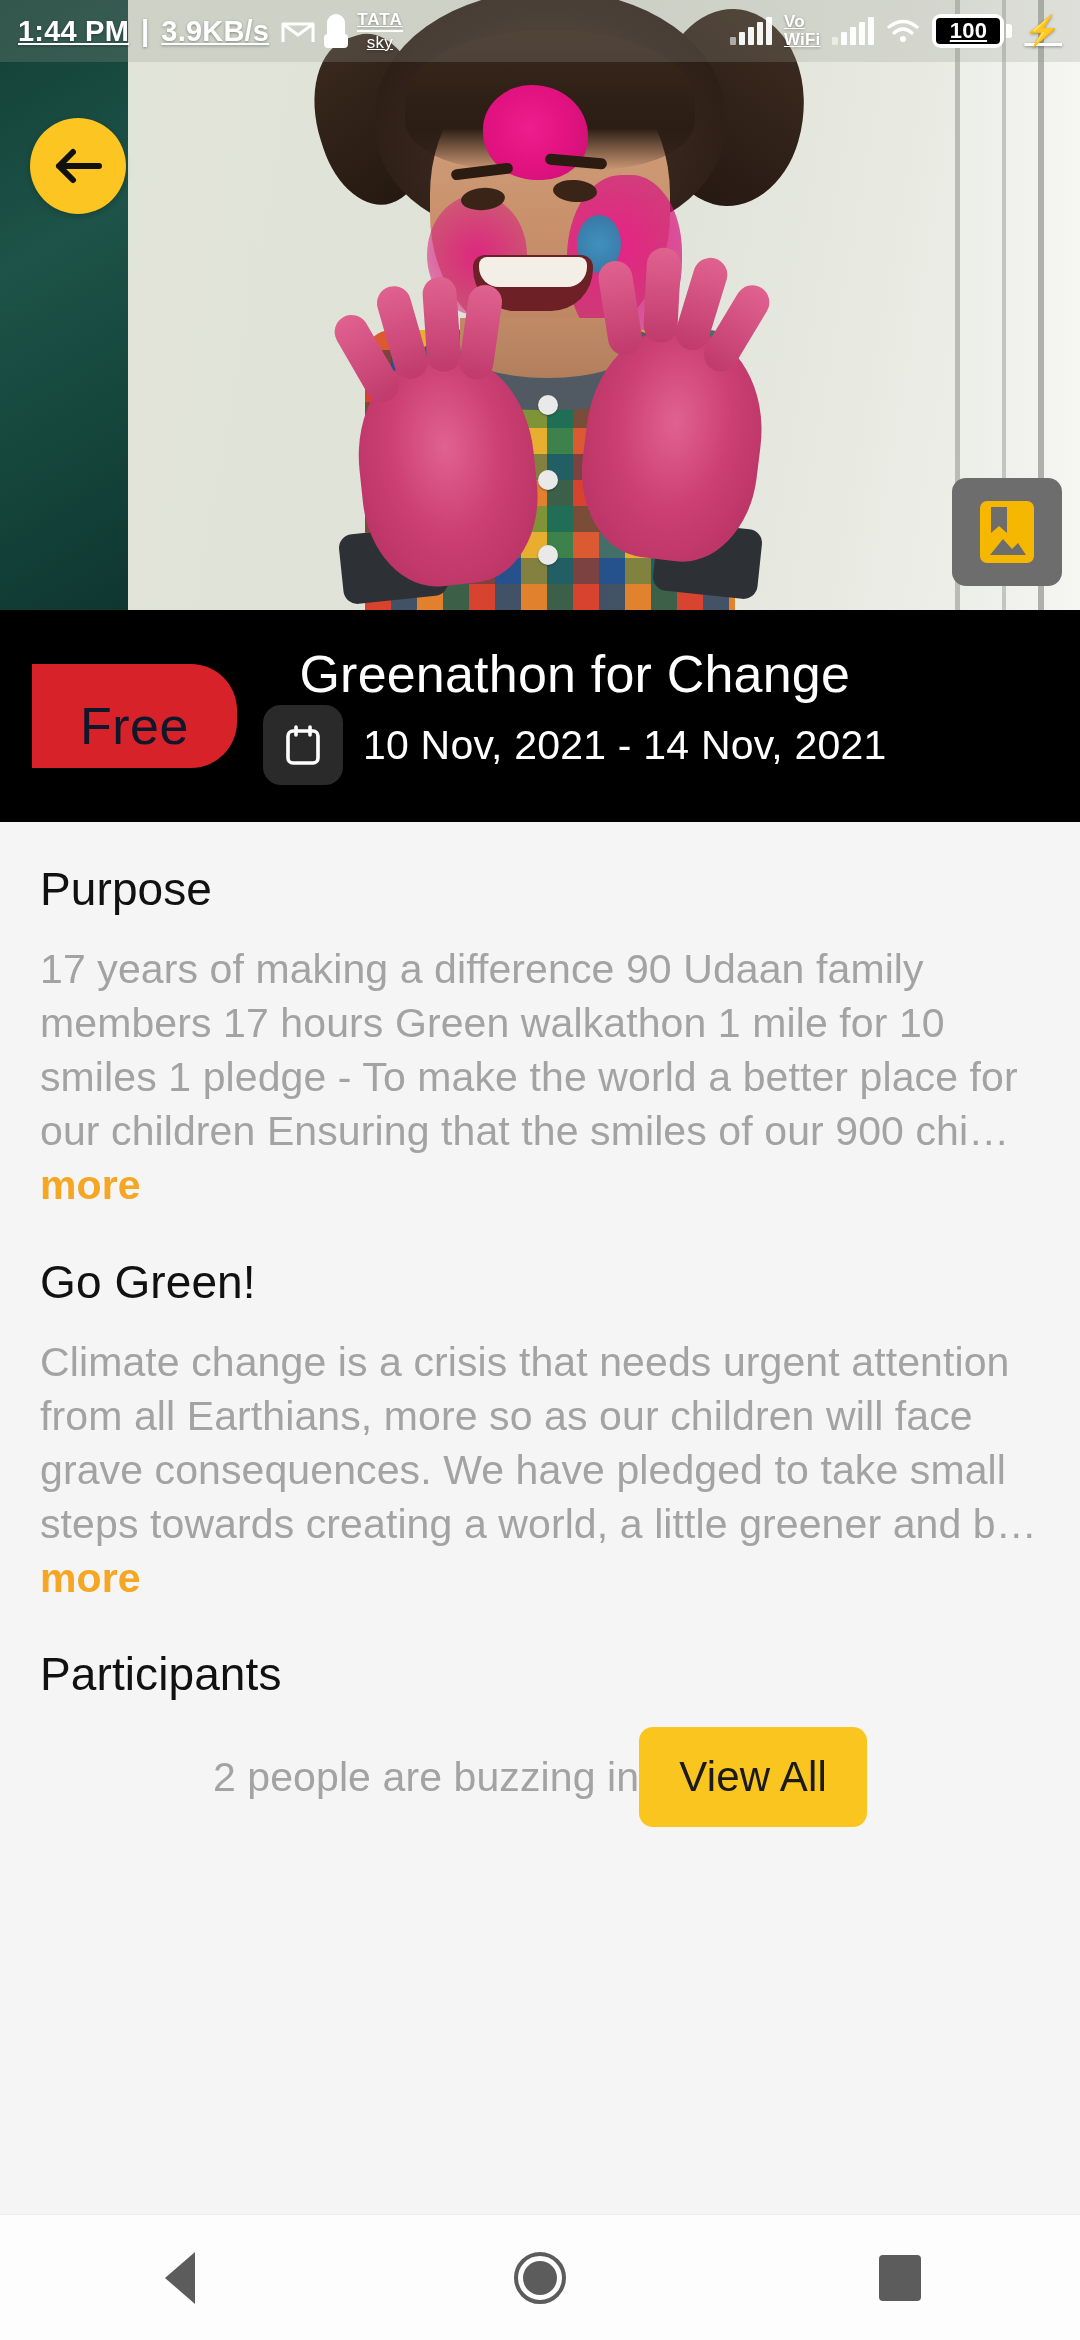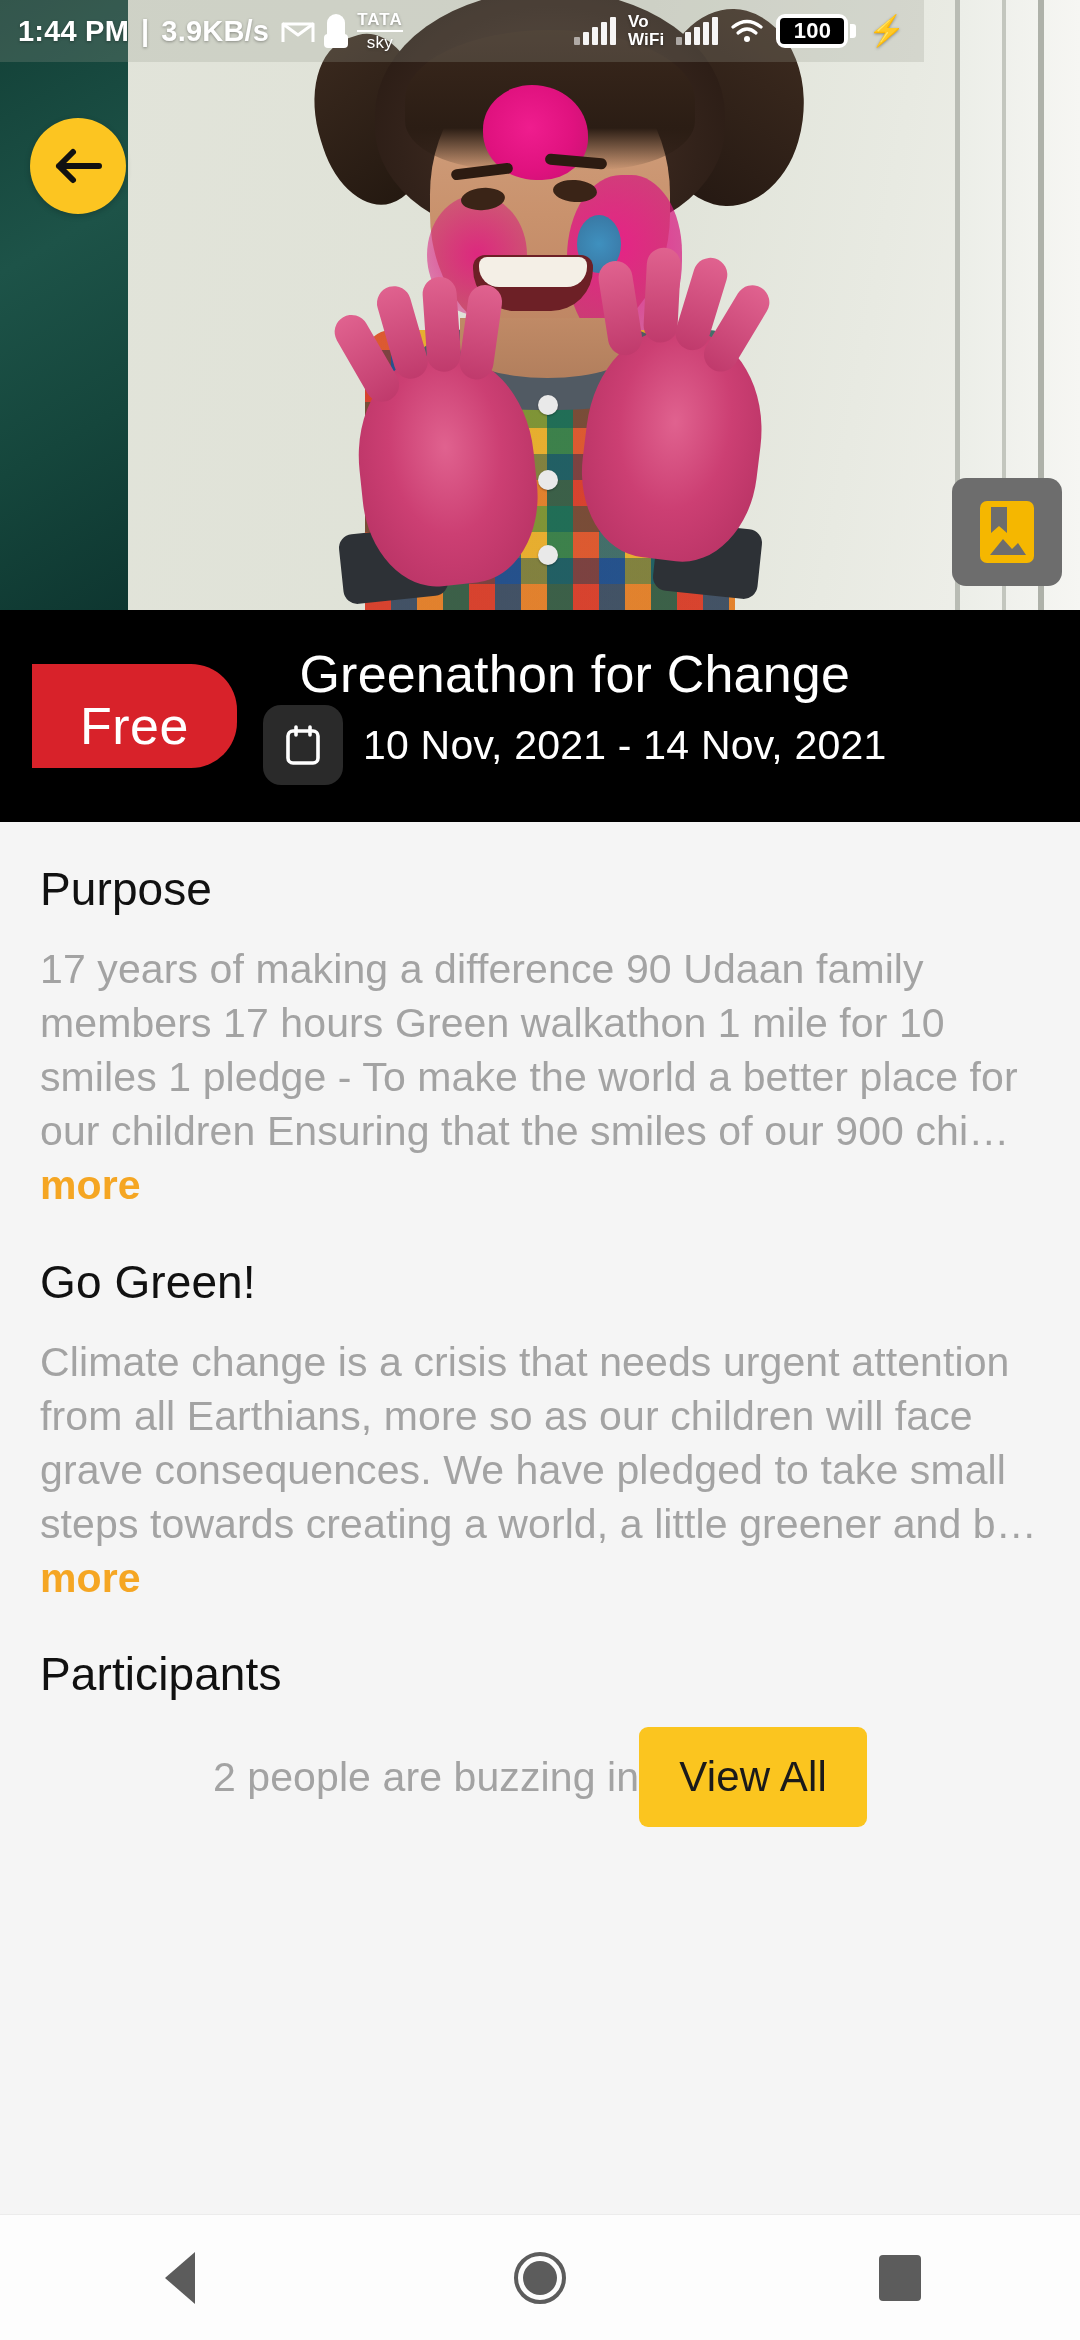--- a/index.html
+++ b/index.html
@@ -123,26 +123,27 @@
     background:linear-gradient(180deg,#e0628f,#c03a6c);
   }
   .sleeve {
     position:absolute; width:105px; height:70px; background:#2d3136; border-radius:14px;
   }
   .sleeve.l { left:86px; top:530px; transform:rotate(-6deg); }
   .sleeve.r { left:400px; top:525px; transform:rotate(6deg); }
 
   
   .statusbar {
-    position:absolute; top:0; left:0; width:924px; height:62px;
+    position:absolute; top:0; left:0; width:1080px; height:62px;
     display:flex; align-items:center; justify-content:space-between;
     padding:0 18px; color:#ffffff;
     background:rgba(150,155,145,0.25);
     font-size:29px; font-weight:700; letter-spacing:.2px;
     text-shadow:0 1px 3px rgba(0,0,0,.35);
+    text-decoration:underline;
   }
   .sb-left { display:flex; align-items:center; gap:12px; }
   .sb-right { display:flex; align-items:center; gap:12px; }
   .gmail-ic { width:34px; height:26px; position:relative; }
   .gmail-ic svg { display:block; }
   .keyhole { width:18px; height:34px; background:#fff; border-radius:9px 9px 4px 4px; position:relative; }
   .keyhole::after{content:"";position:absolute;left:-3px;bottom:0;width:24px;height:14px;background:#fff;border-radius:4px;}
   .tatasky { display:flex; flex-direction:column; align-items:center; line-height:1; }
   .tatasky .t1 { font-size:17px; font-weight:800; letter-spacing:1px; border-bottom:2px solid #fff; padding-bottom:2px; }
   .tatasky .t2 { font-size:17px; font-weight:500; margin-top:2px; }
@@ -189,21 +190,21 @@
   .titlebar {
     position:absolute; top:610px; left:0; width:1080px; height:212px;
     background:#000000; display:flex; align-items:center;
   }
   .free-badge {
     width:205px; height:104px; background:#d8222a;
     border-radius:0 46px 46px 0;
     display:flex; align-items:center; justify-content:center;
     margin-left:32px; margin-right:26px;
   }
-  .free-badge span { color:#ffffff; font-size:52px; font-weight:400; letter-spacing:.5px;margin-top:20px; }
+  .free-badge span { color:#0f172a; font-size:52px; font-weight:400; letter-spacing:.5px;margin-top:20px; }
   .title-col { display:flex; flex-direction:column; gap:4px;align-items:center; }
   .event-title { color:#ffffff; font-size:52px; font-weight:400; letter-spacing:.2px; line-height:1.05; }
   .date-row { display:flex; align-items:center; gap:20px; }
   .cal-chip {
     width:80px; height:80px; background:#2a2a2a; border-radius:18px;
     display:flex; align-items:center; justify-content:center;
   }
   .event-dates { color:#ffffff; font-size:41px; font-weight:400; letter-spacing:.2px; }
 
   
@@ -221,21 +222,21 @@
   }
   .more-link { color:#f5a623; font-weight:700; cursor:pointer; }
   .sec { margin-bottom:42px; }
   .sec.tight { margin-bottom:36px; }
   .participants-row {
     display:flex; align-items:center; justify-content:center;
     margin-top:4px;
   }
   .view-all {
     background:#fbc51f; color:#1a1a1a; font-size:42px; font-weight:400;
-    border:none; border-radius:9px; padding:26px 40px; cursor:pointer;
+    border:none; border-radius:14px; padding:26px 40px; cursor:pointer;
     letter-spacing:.2px;
   }
 
   
   .navbar {
     position:absolute; bottom:0; left:0; width:1080px; height:126px;
     background:#fdfdfd; border-top:1px solid #ececec;
     display:flex; align-items:center; justify-content:space-around;
   }
   .nav-btn { width:160px; height:126px; display:flex; align-items:center; justify-content:center; cursor:pointer; }

